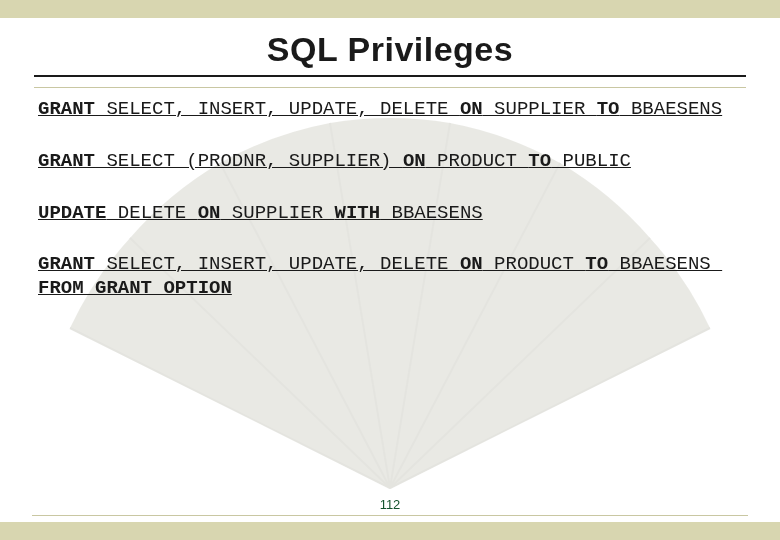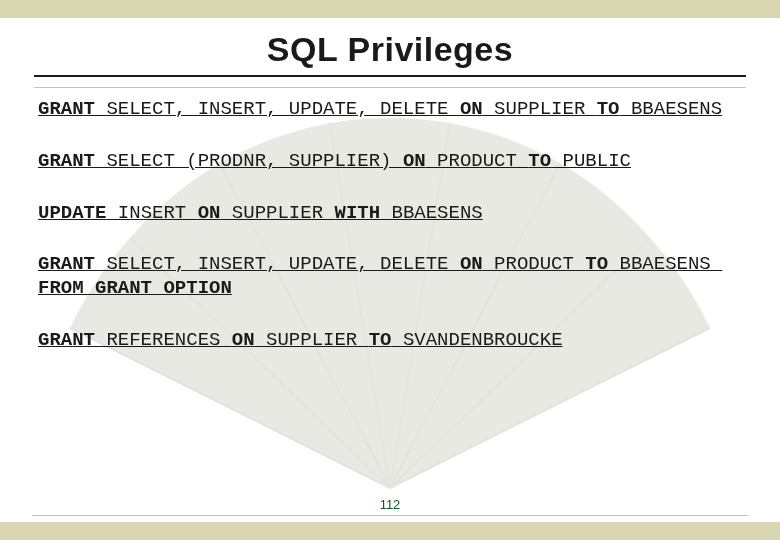--- a/index.html
+++ b/index.html
@@ -129,23 +129,22 @@
 
   <div class="title-wrap">
     <h1 class="title">SQL Privileges</h1>
   </div>
   <div class="title-rule"></div>
   <div class="sub-rule"></div>
 
   <div class="content" id="stmts">
       <p class="stmt"><span class="text-run kw">GRANT</span><span class="text-run"> SELECT, INSERT, UPDATE, DELETE </span><span class="text-run kw">ON</span><span class="text-run"> SUPPLIER </span><span class="text-run kw">TO</span><span class="text-run"> BBAESENS</span></p>
       <p class="stmt"><span class="text-run kw">GRANT</span><span class="text-run"> SELECT (PRODNR, SUPPLIER) </span><span class="text-run kw">ON</span><span class="text-run"> PRODUCT </span><span class="text-run kw">TO</span><span class="text-run"> PUBLIC</span></p>
-      <p class="stmt"><span class="text-run kw">UPDATE</span><span class="text-run"> INSERT </span><span class="text-run kw">ON</span><span class="text-run"> SUPPLIER </span><span class="text-run kw">WITH</span><span class="text-run"> BBAESENS</span></p>
+      <p class="stmt"><span class="text-run kw">UPDATE</span><span class="text-run"> DELETE </span><span class="text-run kw">ON</span><span class="text-run"> SUPPLIER </span><span class="text-run kw">WITH</span><span class="text-run"> BBAESENS</span></p>
       <p class="stmt"><span class="text-run kw">GRANT</span><span class="text-run"> SELECT, INSERT, UPDATE, DELETE </span><span class="text-run kw">ON</span><span class="text-run"> PRODUCT </span><span class="text-run kw">TO</span><span class="text-run"> BBAESENS </span><span class="text-run kw">FROM GRANT OPTION</span></p>
-      <p class="stmt"><span class="text-run kw">GRANT</span><span class="text-run"> REFERENCES </span><span class="text-run kw">ON</span><span class="text-run"> SUPPLIER </span><span class="text-run kw">TO</span><span class="text-run"> SVANDENBROUCKE</span></p>
     </div>
 
   <div class="footer-rule-wrap">
     <span class="page-num">112</span>
     <div class="footer-rule"></div>
   </div>
 
 </div>
 
 <div class="bottom-border"></div>

